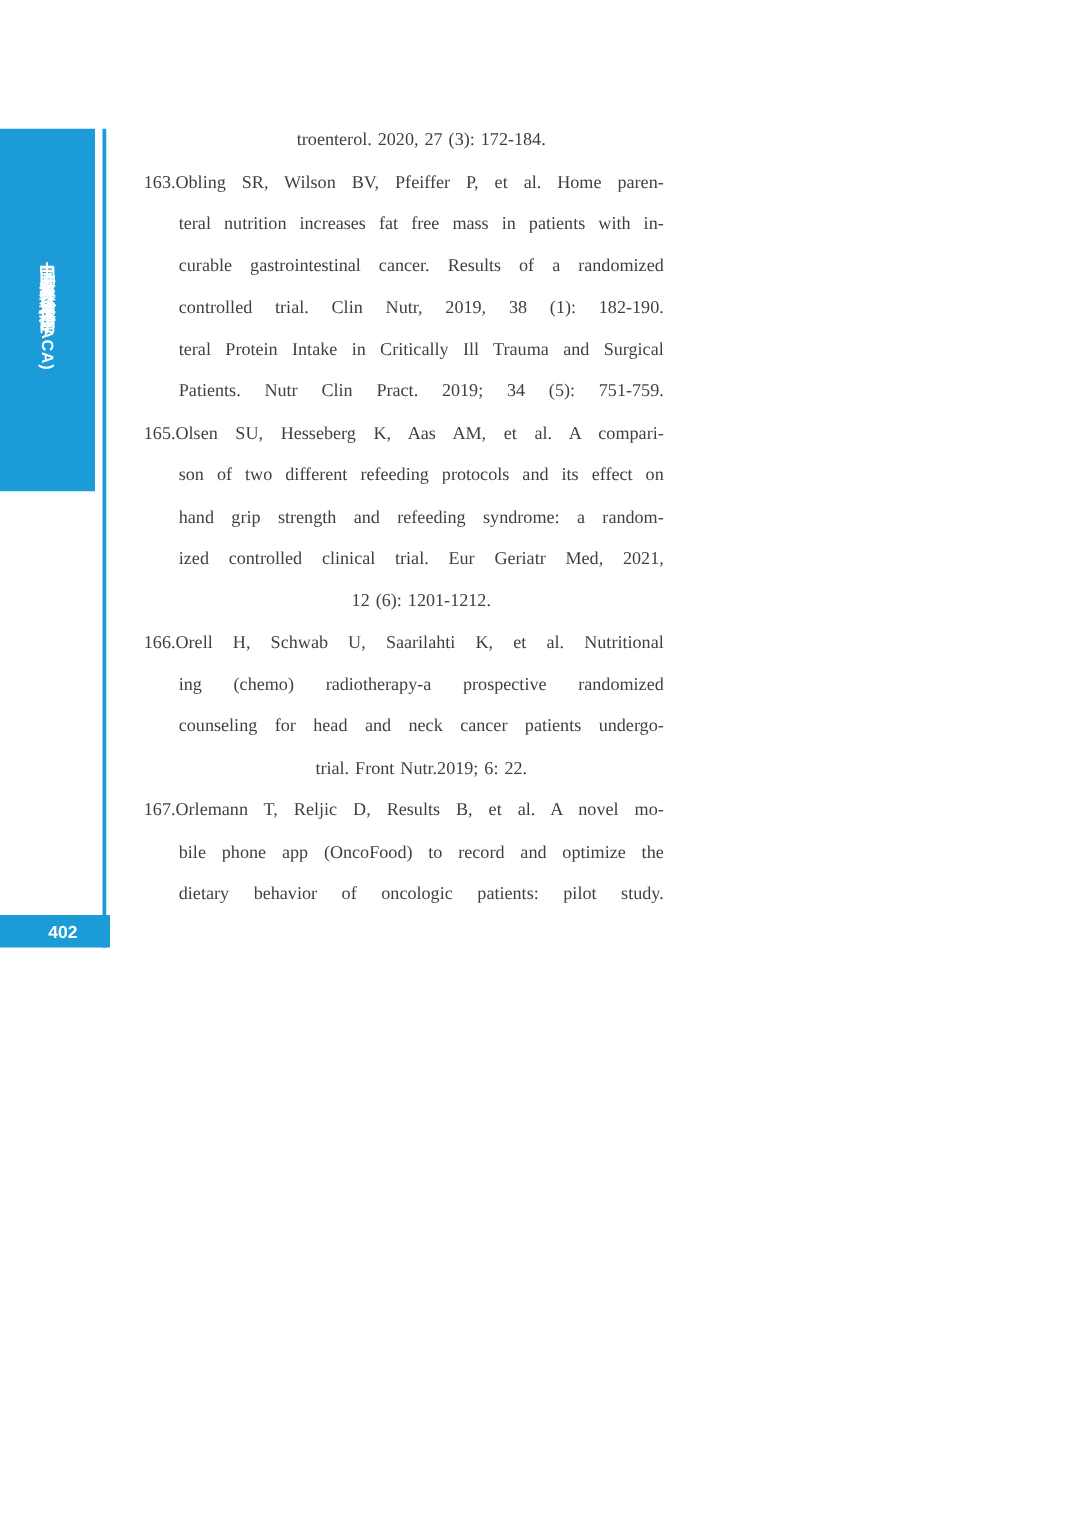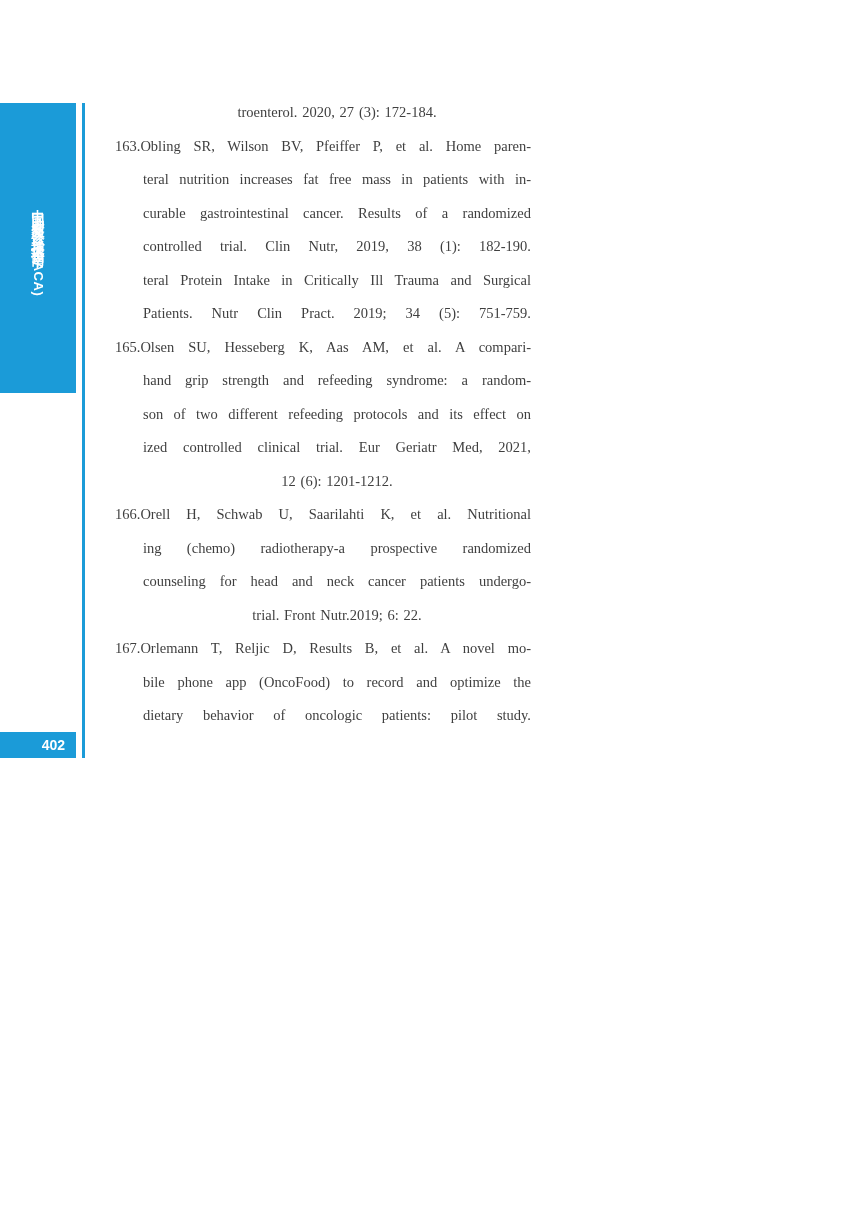--- a/index.html
+++ b/index.html
@@ -48,31 +48,31 @@
     left: 82px;
     top: 103px;
     width: 2.5px;
     height: 655px;
     background: #1b9bd8;
   }
   .page-badge {
     position: absolute;
     left: 0;
     top: 732px;
-    width: 76px;
+    width: 88px;
     height: 26px;
     background: #1b9bd8;
     color: #ffffff;
     font-family: "Liberation Sans", "DejaVu Sans", sans-serif;
     font-weight: bold;
     font-size: 14px;
     line-height: 26px;
     text-align: right;
     box-sizing: border-box;
-    padding-right: 11px;
+    padding-right: 26px;
   }
 
   
   .refs {
     position: absolute;
     left: 115px;
     top: 96px;
     width: 416px;
     color: #3f3f3f;
     font-size: 14.5px;
@@ -117,22 +117,22 @@
 
     <div class="line j"><span class="ref-num">163.</span><span>Obling SR, Wilson BV, Pfeiffer P, et al. Home paren-</span></div>
     <div class="line j cont">teral nutrition increases fat free mass in patients with in-</div>
     <div class="line j cont">curable gastrointestinal cancer. Results of a randomized</div>
     <div class="line j cont">controlled trial. Clin Nutr, 2019, 38 (1): 182-190.</div>
 
     <div class="line j cont">teral Protein Intake in Critically Ill Trauma and Surgical</div>
     <div class="line j cont">Patients. Nutr Clin Pract. 2019; 34 (5): 751-759.</div>
 
     <div class="line j"><span class="ref-num">165.</span><span>Olsen SU, Hesseberg K, Aas AM, et al. A compari-</span></div>
+    <div class="line j cont">son of two different refeeding protocols and its effect on</div>
     <div class="line j cont">hand grip strength and refeeding syndrome: a random-</div>
-    <div class="line j cont">son of two different refeeding protocols and its effect on</div>
     <div class="line j cont">ized controlled clinical trial. Eur Geriatr Med, 2021,</div>
     <div class="line l cont">12 (6): 1201-1212.</div>
 
     <div class="line j"><span class="ref-num">166.</span><span>Orell H, Schwab U, Saarilahti K, et al. Nutritional</span></div>
     <div class="line j cont">ing (chemo) radiotherapy-a prospective randomized</div>
     <div class="line j cont">counseling for head and neck cancer patients undergo-</div>
     <div class="line l cont">trial. Front Nutr.2019; 6: 22.</div>
 
     <div class="line j"><span class="ref-num">167.</span><span>Orlemann T, Reljic D, Results B, et al. A novel mo-</span></div>
     <div class="line j cont">bile phone app (OncoFood) to record and optimize the</div>

